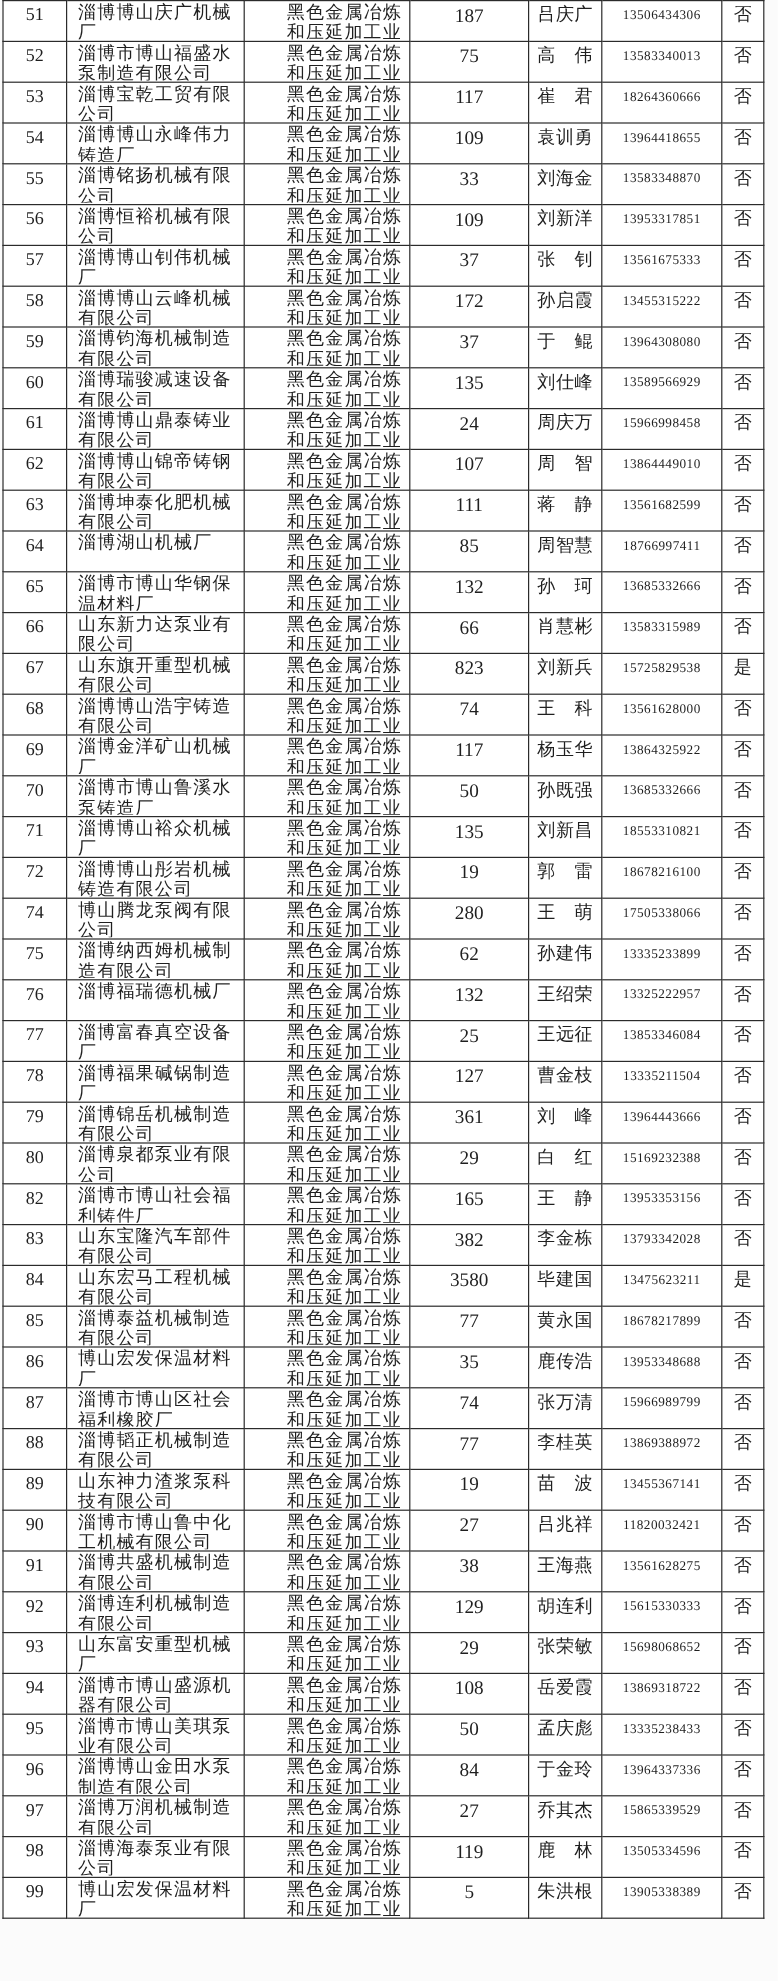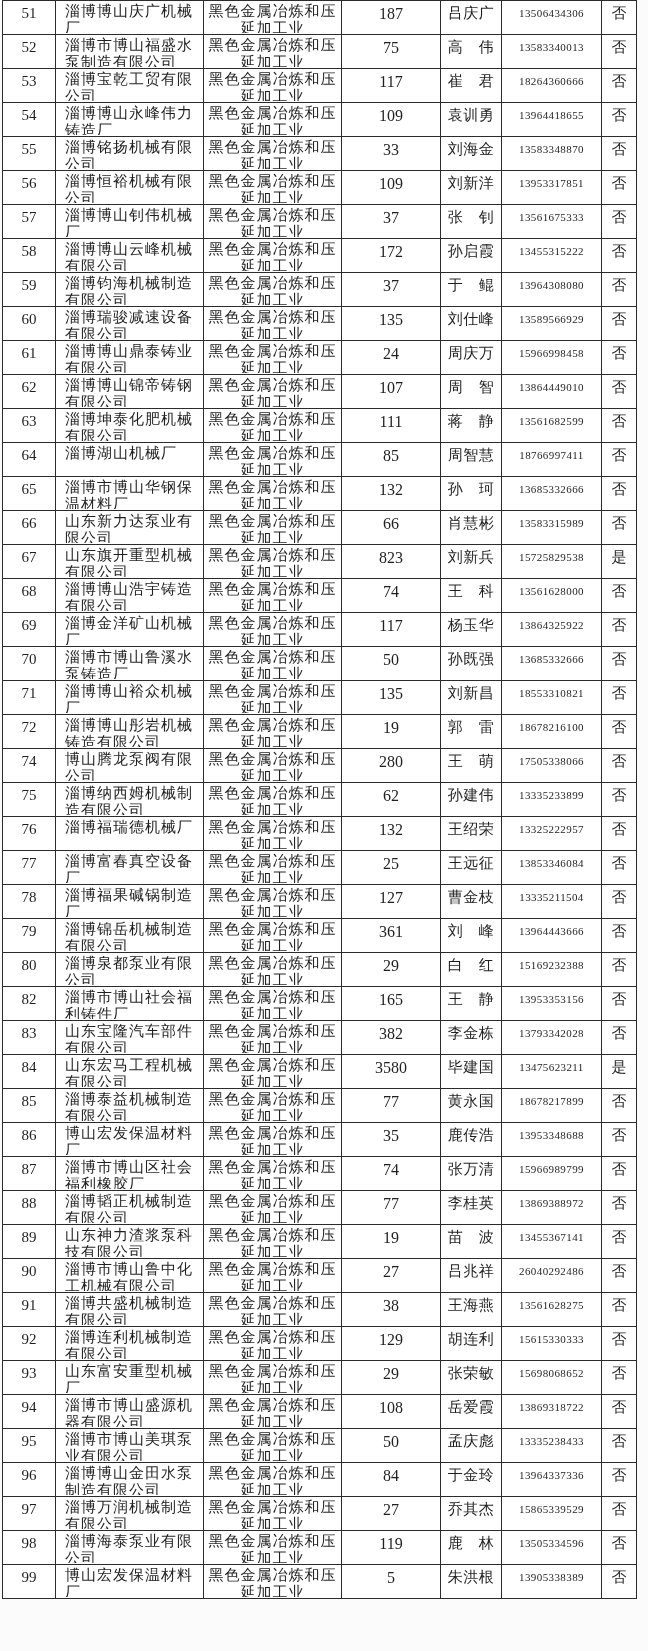--- a/index.html
+++ b/index.html
@@ -19,23 +19,24 @@
     padding:0; height:33px; overflow:hidden; vertical-align:top;
   }
   .cell { height:32px; overflow:hidden; box-sizing:border-box; }
   
   .c-company .cell {
     padding:2px 9px 4px 9px; text-align:left;
     font-size:15px; line-height:17px; letter-spacing:1px;
     word-break:break-all;
   }
   .c-industry .cell {
-    padding:2px 2px 0 2px; text-align:center;
+    padding:2px 2px 0 2px; 
     font-size:15px; line-height:17px; letter-spacing:1px;
     word-break:break-all;
+    margin-left:33px;
   }
   
   .mid {
     display:flex; align-items:flex-start; justify-content:center;
     padding-top:4px; font-size:15px; line-height:17px;
   }
   .c-no .mid    { font-size:15px; }
   .c-count .mid { font-size:16px; }
   .c-phone .mid { font-size:11px; letter-spacing:0.4px; }
   .c-contact .mid { letter-spacing:0.5px;text-align:center; }
@@ -917,21 +918,21 @@
           <td class="c-industry">
             <div class="cell">黑色金属冶炼和压延加工业</div>
           </td>
           <td class="c-count">
             <div class="cell mid">27</div>
           </td>
           <td class="c-contact">
             <div class="cell mid">吕兆祥</div>
           </td>
           <td class="c-phone">
-            <div class="cell mid">26040292486</div>
+            <div class="cell mid">11820032421</div>
           </td>
           <td class="c-flag">
             <div class="cell mid">否</div>
           </td>
         </tr>
         <tr>
           <td class="c-no">
             <div class="cell mid">91</div>
           </td>
           <td class="c-company">

